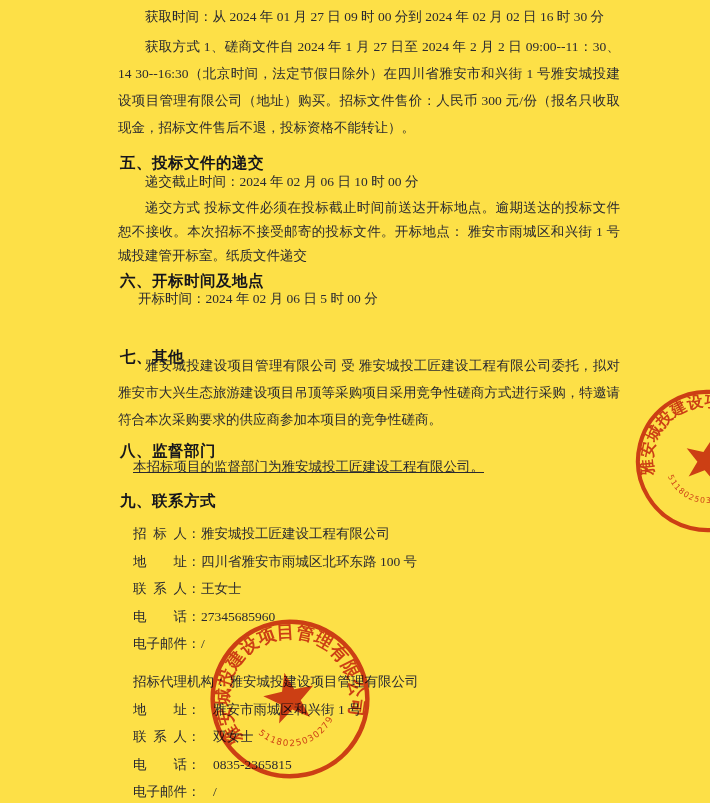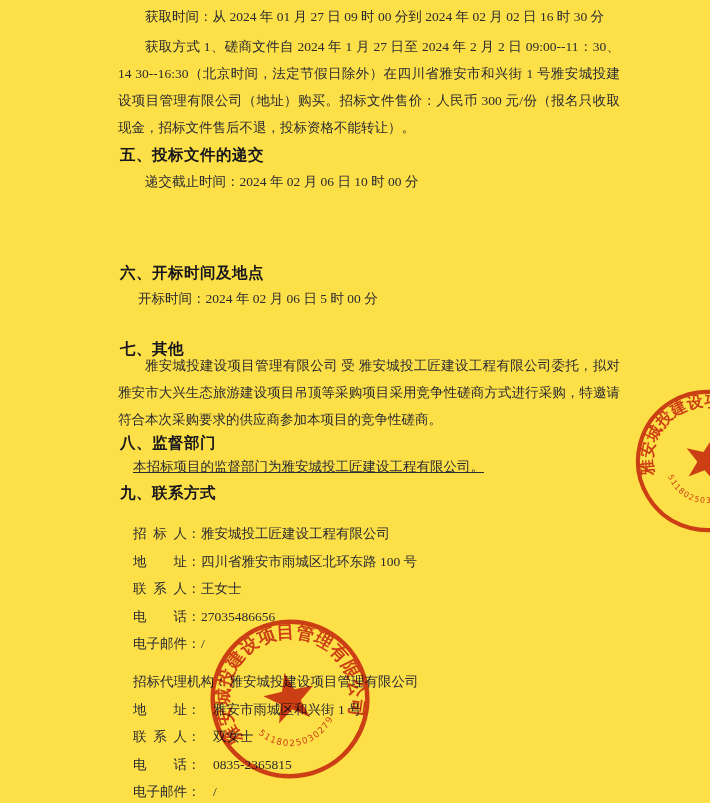--- a/index.html
+++ b/index.html
@@ -21,20 +21,21 @@
     text-indent:27px;
   }
   .para.tight{line-height:24px;}
   .line{white-space:nowrap;}
   .heading{
     font-weight:bold;
     font-size:15.5px;
     color:#16161c;
     white-space:nowrap;
     letter-spacing:.5px;
+    margin-top:8px;
   }
   .contact-block{width:500px;}
   .contact-row{
     display:flex;
     align-items:flex-start;
     height:27.5px;
     line-height:20px;
   }
   .contact-row .lbl{
     white-space:pre;
@@ -60,20 +61,21 @@
 <div class="page">
 
   <div class="abs line" style="left:145px;top:8px;">获取时间：从 2024 年 01 月 27 日  09 时 00 分到 2024 年 02 月 02 日  16 时 30 分</div>
 
   <div class="abs para" style="left:118px;top:33px;">获取方式 1、磋商文件自 2024 年 1 月 27 日至 2024 年 2 月 2 日 09:00--11：30、14 30--16:30（北京时间，法定节假日除外）在四川省雅安市和兴街 1 号雅安城投建设项目管理有限公司（地址）购买。招标文件售价：人民币 300 元/份（报名只收取现金，招标文件售后不退，投标资格不能转让）。</div>
 
   <div class="abs heading" style="left:120px;top:145px;">五、投标文件的递交</div>
 
   <div class="abs line" style="left:145px;top:173px;">递交截止时间：2024 年 02 月 06 日  10 时 00 分</div>
 
+  <div class="abs para tight" style="left:118px;top:196px;">递交方式 投标文件必须在投标截止时间前送达开标地点。逾期送达的投标文件恕不接收。本次招标不接受邮寄的投标文件。开标地点： 雅安市雨城区和兴街 1 号 城投建管开标室。纸质文件递交</div>
 
   <div class="abs heading" style="left:120px;top:263px;">六、开标时间及地点</div>
 
   <div class="abs line" style="left:138px;top:290px;">开标时间：2024 年 02 月 06 日  5 时 00 分</div>
 
 
   <div class="abs heading" style="left:120px;top:339px;">七、其他</div>
 
   <div class="abs para" style="left:118px;top:352px;">雅安城投建设项目管理有限公司 受 雅安城投工匠建设工程有限公司委托，拟对雅安市大兴生态旅游建设项目吊顶等采购项目采用竞争性磋商方式进行采购，特邀请符合本次采购要求的供应商参加本项目的竞争性磋商。</div>
 
@@ -91,21 +93,21 @@
     <div class="contact-row">
       <span class="lbl">地        址：</span>
       <span class="val">四川省雅安市雨城区北环东路 100 号</span>
     </div>
     <div class="contact-row">
       <span class="lbl">联  系  人：</span>
       <span class="val">王女士</span>
     </div>
     <div class="contact-row">
       <span class="lbl">电        话：</span>
-      <span class="val">27035486656</span>
+      <span class="val">27345685960</span>
     </div>
     <div class="contact-row">
       <span class="lbl">电子邮件：</span>
       <span class="val">/</span>
     </div>
   </div>
 
   <div class="abs contact-block agency" style="left:133px;top:672px;">
     <div class="contact-row first">
       <span class="lbl">招标代理机构：</span>

